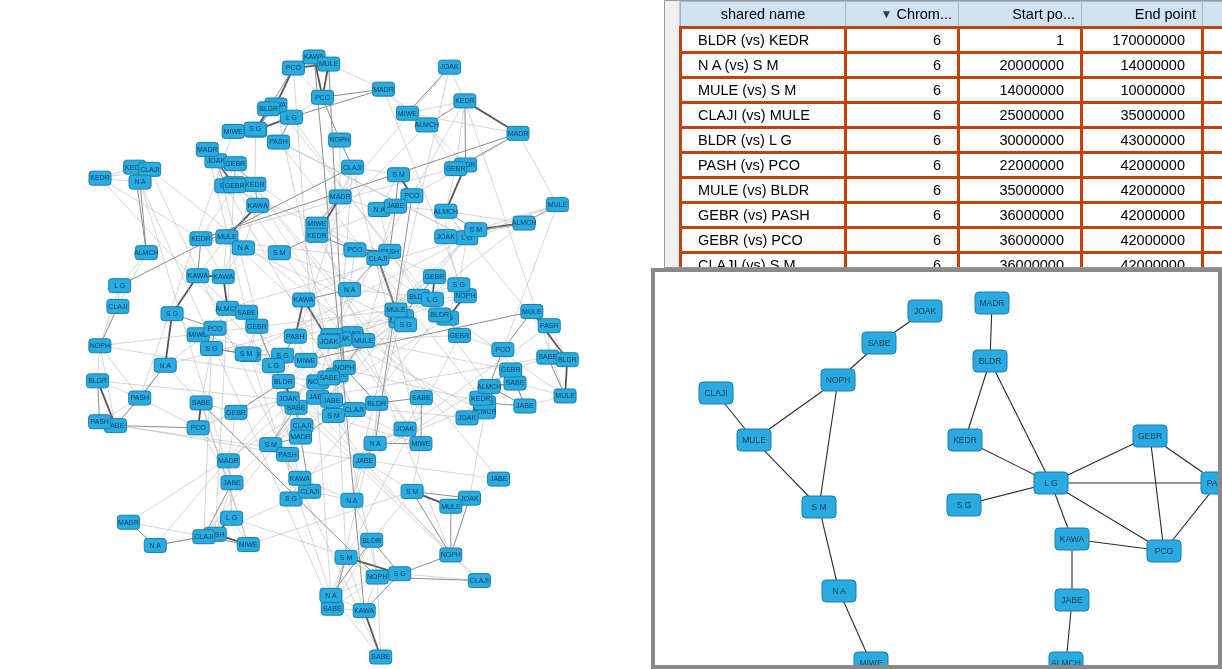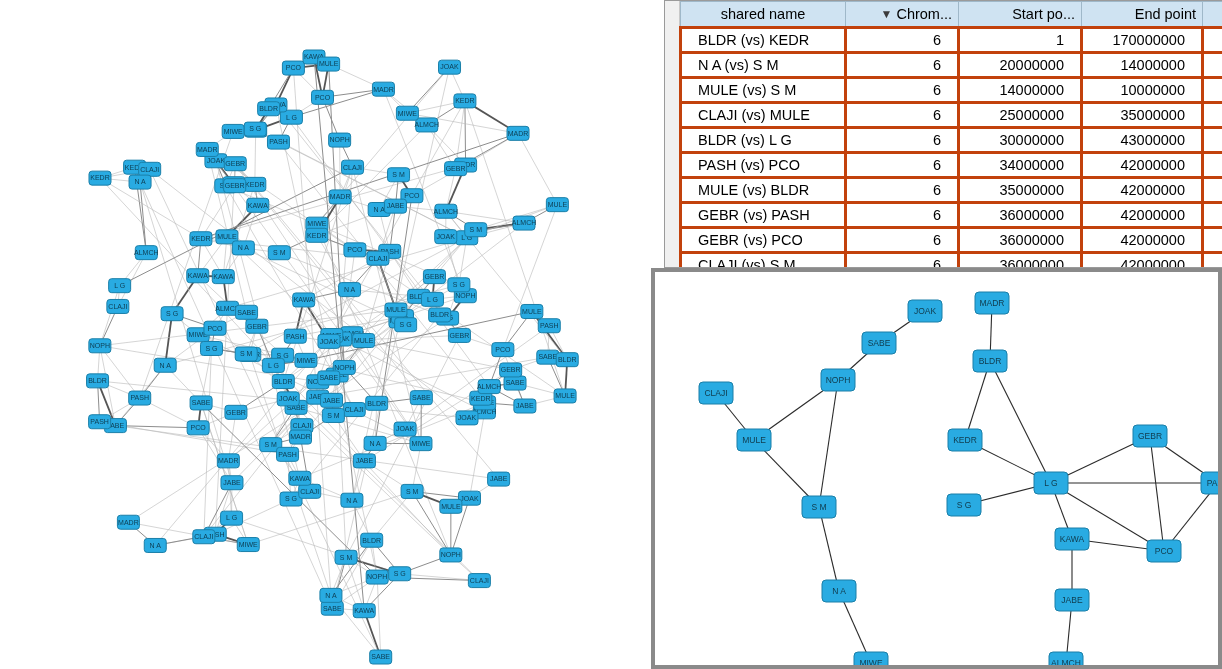--- a/index.html
+++ b/index.html
@@ -1323,21 +1323,21 @@
         <tr>
           <td class="t-name">BLDR (vs) L G</td>
           <td class="t-num">6</td>
           <td class="t-num">30000000</td>
           <td class="t-num">43000000</td>
           <td class="t-num">16.9</td>
         </tr>
         <tr>
           <td class="t-name">PASH (vs) PCO</td>
           <td class="t-num">6</td>
-          <td class="t-num">34000000</td>
+          <td class="t-num">22000000</td>
           <td class="t-num">42000000</td>
           <td class="t-num">11.4</td>
         </tr>
         <tr>
           <td class="t-name">MULE (vs) BLDR</td>
           <td class="t-num">6</td>
           <td class="t-num">35000000</td>
           <td class="t-num">42000000</td>
           <td class="t-num">10.5</td>
         </tr>

